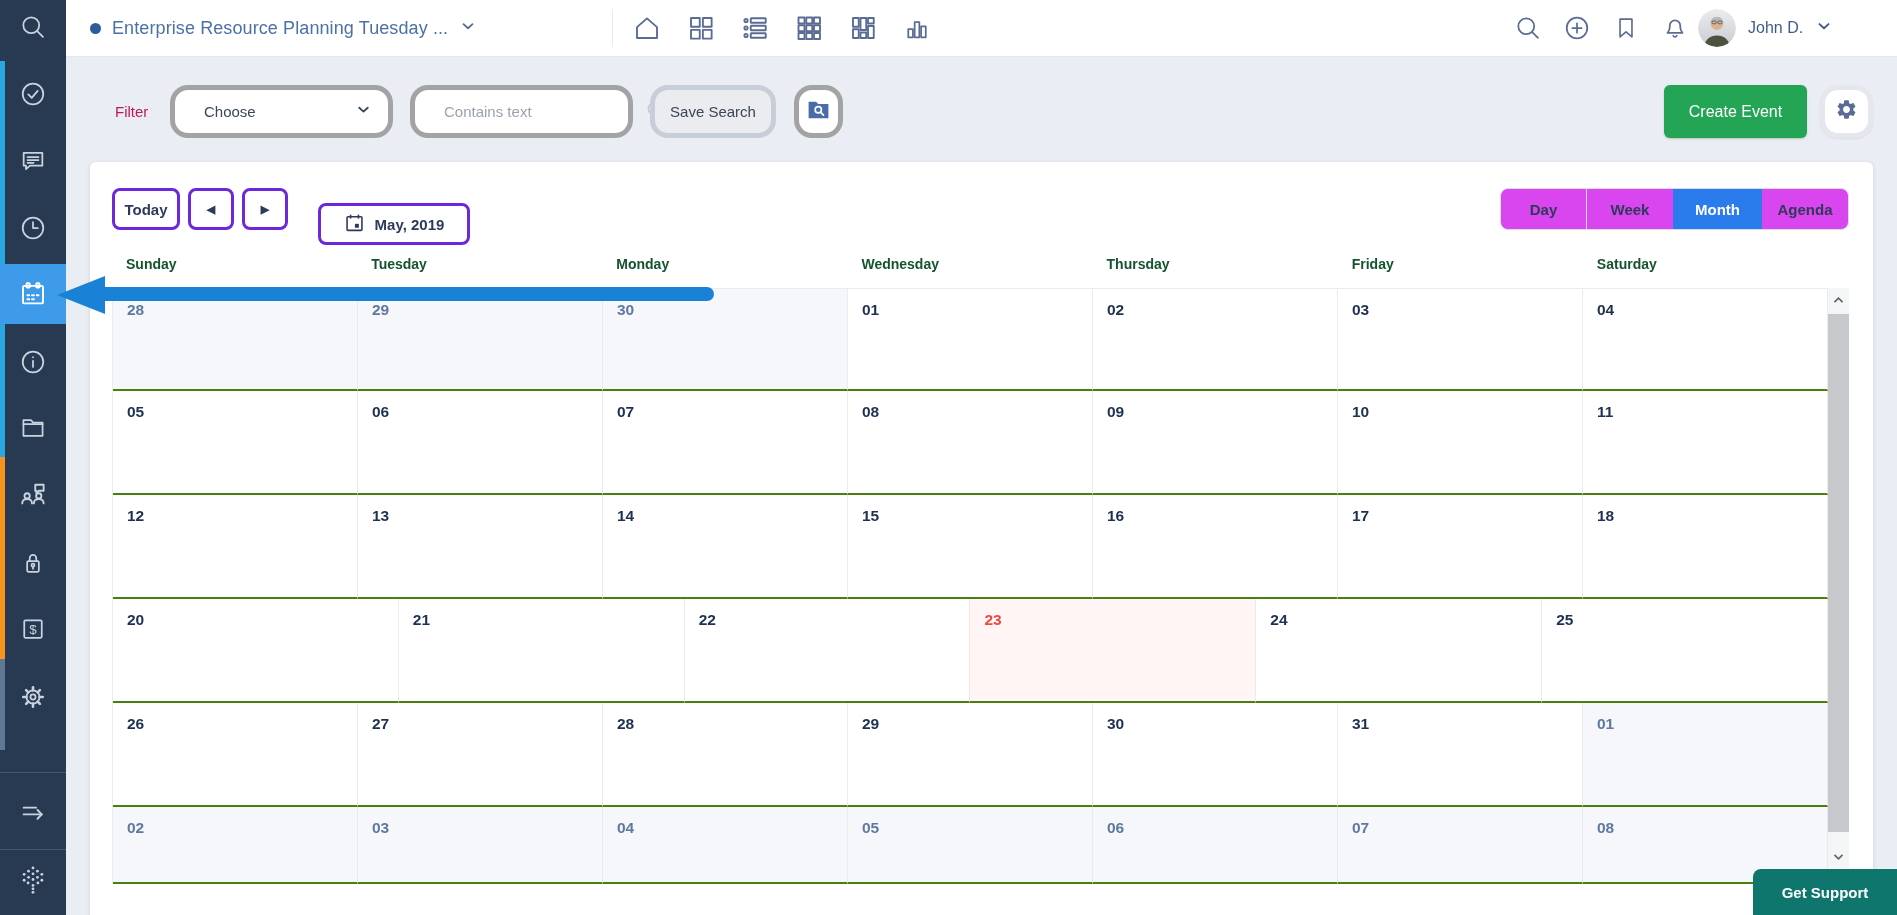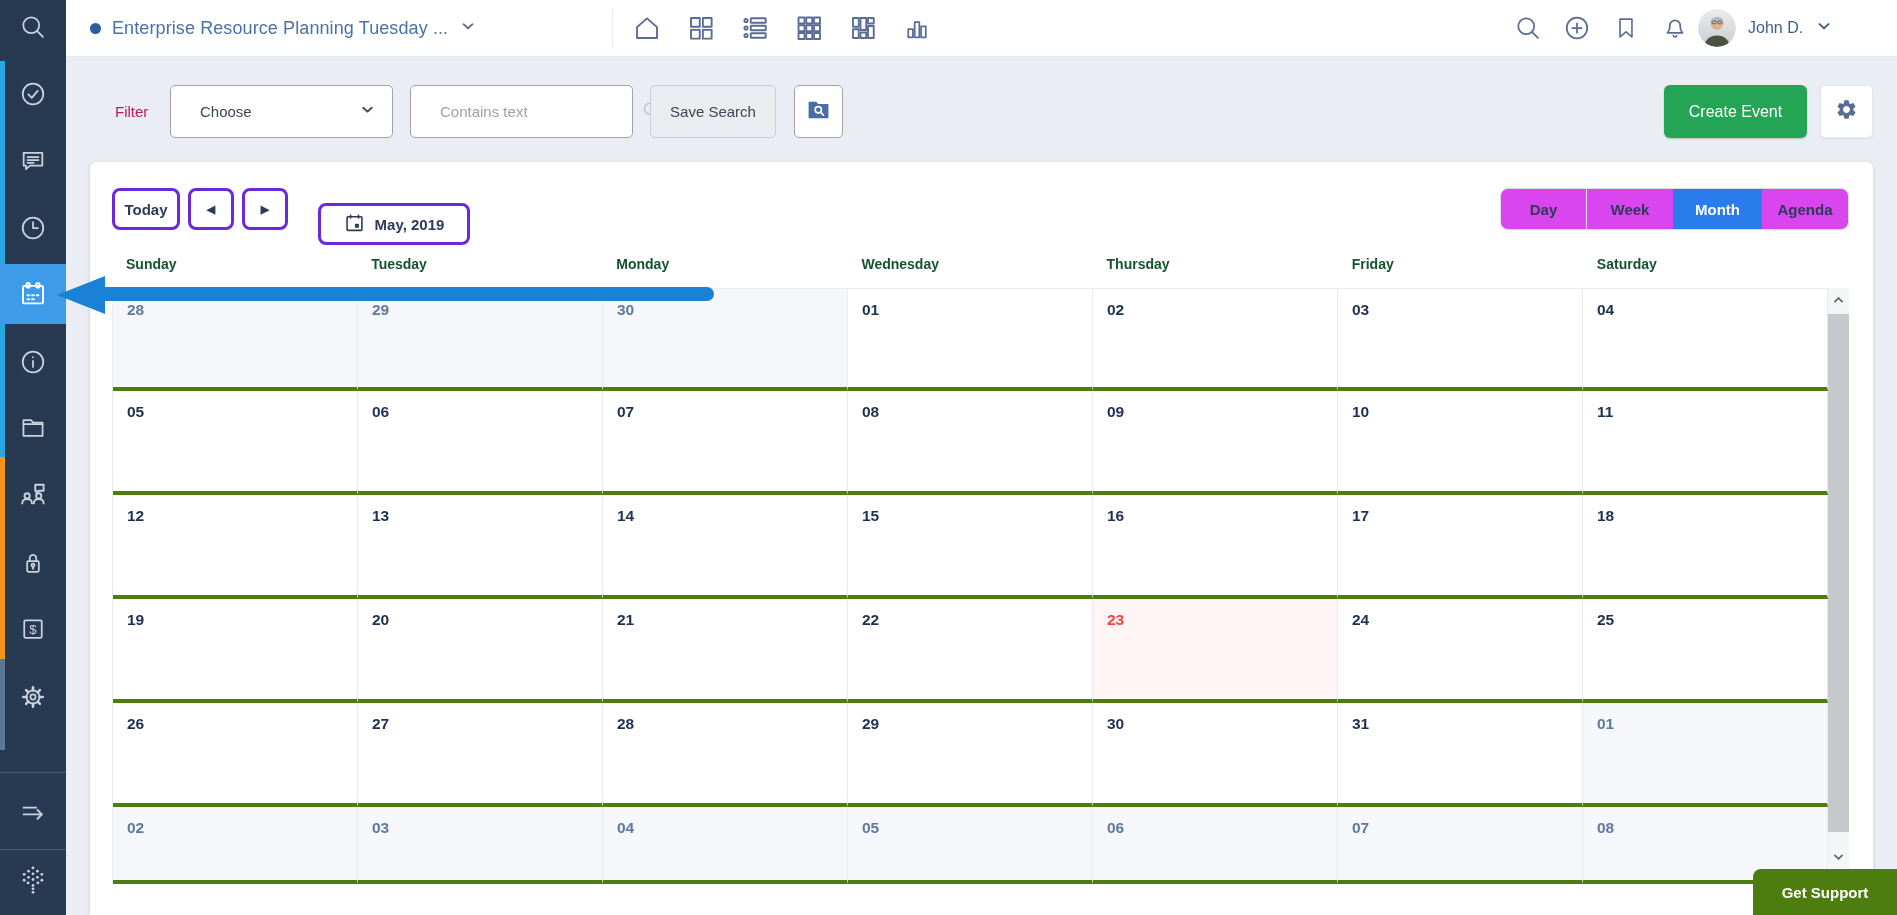--- a/index.html
+++ b/index.html
@@ -28,22 +28,22 @@
   .topbar-divider{position:absolute;left:546px;top:9px;width:1px;height:38px;background:#E7EAEF;}
   .topbar-nav{position:absolute;left:565px;top:0;height:56px;display:flex;align-items:center;gap:22px;}
   .tb-icon{display:flex;align-items:center;justify-content:center;width:32px;height:32px;cursor:pointer;}
   .topbar-actions{position:absolute;left:1446px;top:0;height:56px;display:flex;align-items:center;gap:17px;}
   .user-menu{position:absolute;left:1632px;top:0;height:56px;display:flex;align-items:center;gap:12px;cursor:pointer;}
   .avatar{width:38px;height:38px;border-radius:50%;overflow:hidden;flex:none;}
   .user-name{font-size:16px;font-weight:500;color:#3D5E8C;}
 
   
   .filter-label{position:absolute;left:115px;top:103px;font-size:15px;color:#be185d;z-index:5;}
-  .control{position:absolute;top:85px;height:53px;background:#fff;border:1px solid #a3a3a3;
-           border-radius:5px;display:flex;align-items:center;z-index:5;}
+  .control{position:absolute;top:85px;height:53px;background:#fff;border:5px solid #a3a3a3;
+           border-radius:18px;display:flex;align-items:center;z-index:5;}
   .choose-select{left:170px;width:223px;padding:0 16px 0 29px;justify-content:space-between;cursor:pointer;}
   .choose-value{font-size:15px;color:#3B4656;}
   .contains-input{left:410px;width:223px;padding:0 14px 0 10px;}
   .contains-input input{border:none;outline:none;flex:1;font-size:15px;color:#3B4656;background:transparent;
            font-family:"Liberation Sans",sans-serif;padding-left:19px;}
   .contains-input input::placeholder{color:#9BA3AF;}
   .save-search{left:650px;width:126px;background:#EAECF0;border-color:#C8CED8;justify-content:center;
            font-size:15px;font-weight:500;color:#3B4656;cursor:pointer;}
   .folder-search-btn{left:794px;width:49px;justify-content:center;cursor:pointer;}
   .create-event{left:1664px;width:143px;background:#23A555;border:none;justify-content:center;
@@ -69,42 +69,42 @@
   .view-seg.active{background:#2A7BEB;color:#fff;border-left-color:#2A7BEB;}
   .view-seg.active + .view-seg{border-left-color:#2A7BEB;}
 
   .day-headers{position:absolute;left:112px;top:240px;width:1716px;height:48px;display:flex;z-index:5;}
   .day-headers .dh{flex:1;display:flex;align-items:center;padding-left:14px;font-size:14px;
         font-weight:700;color:#14532d;}
 
   .grid{position:absolute;left:112px;top:288px;width:1716px;border-top:1px solid #E8EBF0;
         border-left:1px solid #E8EBF0;z-index:5;}
   .grid-row{display:flex;}
-  .day-cell{flex:1;border-right:1px solid #E8EBF0;border-bottom:4px solid #4d7c0f;background:#fff;
+  .day-cell{flex:1;border-right:1px solid #E8EBF0;border-bottom:2px solid #4d7c0f;background:#fff;
         padding:12px 0 0 14px;cursor:pointer;}
   .day-cell .num{font-size:15.5px;font-weight:700;color:#1F3150;}
   .day-cell.muted{background:#F5F7FA;}
   .day-cell.muted .num{color:#60799E;}
   .day-cell.today{background:#FEF5F4;}
   .day-cell.today .num{color:#F2453D;}
 
   
   .v-scrollbar{position:absolute;left:1828px;top:288px;width:21px;height:580px;background:#F4F5F7;z-index:7;}
   .sb-btn{position:absolute;left:0;width:21px;height:24px;display:flex;align-items:center;justify-content:center;cursor:pointer;}
   .sb-up{top:0;} .sb-down{bottom:0;}
   .sb-thumb{position:absolute;left:0;top:26px;width:21px;height:518px;background:#C6C8CB;cursor:pointer;}
 
   
   .annotation-arrow{position:absolute;z-index:50;pointer-events:none;}
   .arrow-head{position:absolute;left:57px;top:276px;width:0;height:0;
         border-top:19px solid transparent;border-bottom:19px solid transparent;border-right:48px solid #1A82D6;}
   .arrow-bar{position:absolute;left:98px;top:287px;width:616px;height:14px;background:#1A82D6;border-radius:0 7px 7px 0;}
 
   
-  .get-support{position:absolute;left:1753px;top:869px;width:144px;height:46px;background:#4d7c0f;color:#fff;
+  .get-support{position:absolute;left:1753px;top:869px;width:144px;height:46px;background:#0f766e;color:#fff;
         border:none;border-radius:8px 0 0 0;font-size:15px;font-weight:700;z-index:60;cursor:pointer;
         font-family:"Liberation Sans",sans-serif;display:flex;align-items:center;justify-content:center;}
 </style>
 </head>
 <body>
 
 <div class="app">
 
   <aside class="sidebar">
     <div class="stripe stripe-blue"></div>
@@ -479,21 +479,20 @@
       <div class="grid-row" style="height: 104px;">
         <div class="day-cell"><span class="num">12</span></div>
         <div class="day-cell"><span class="num">13</span></div>
         <div class="day-cell"><span class="num">14</span></div>
         <div class="day-cell"><span class="num">15</span></div>
         <div class="day-cell"><span class="num">16</span></div>
         <div class="day-cell"><span class="num">17</span></div>
         <div class="day-cell"><span class="num">18</span></div>
       </div>
       <div class="grid-row" style="height: 104px;">
-        <div class="day-cell"><span class="num">19</span></div>
         <div class="day-cell"><span class="num">20</span></div>
         <div class="day-cell"><span class="num">21</span></div>
         <div class="day-cell"><span class="num">22</span></div>
         <div class="day-cell today"><span class="num">23</span></div>
         <div class="day-cell"><span class="num">24</span></div>
         <div class="day-cell"><span class="num">25</span></div>
       </div>
       <div class="grid-row" style="height: 104px;">
         <div class="day-cell"><span class="num">26</span></div>
         <div class="day-cell"><span class="num">27</span></div>

